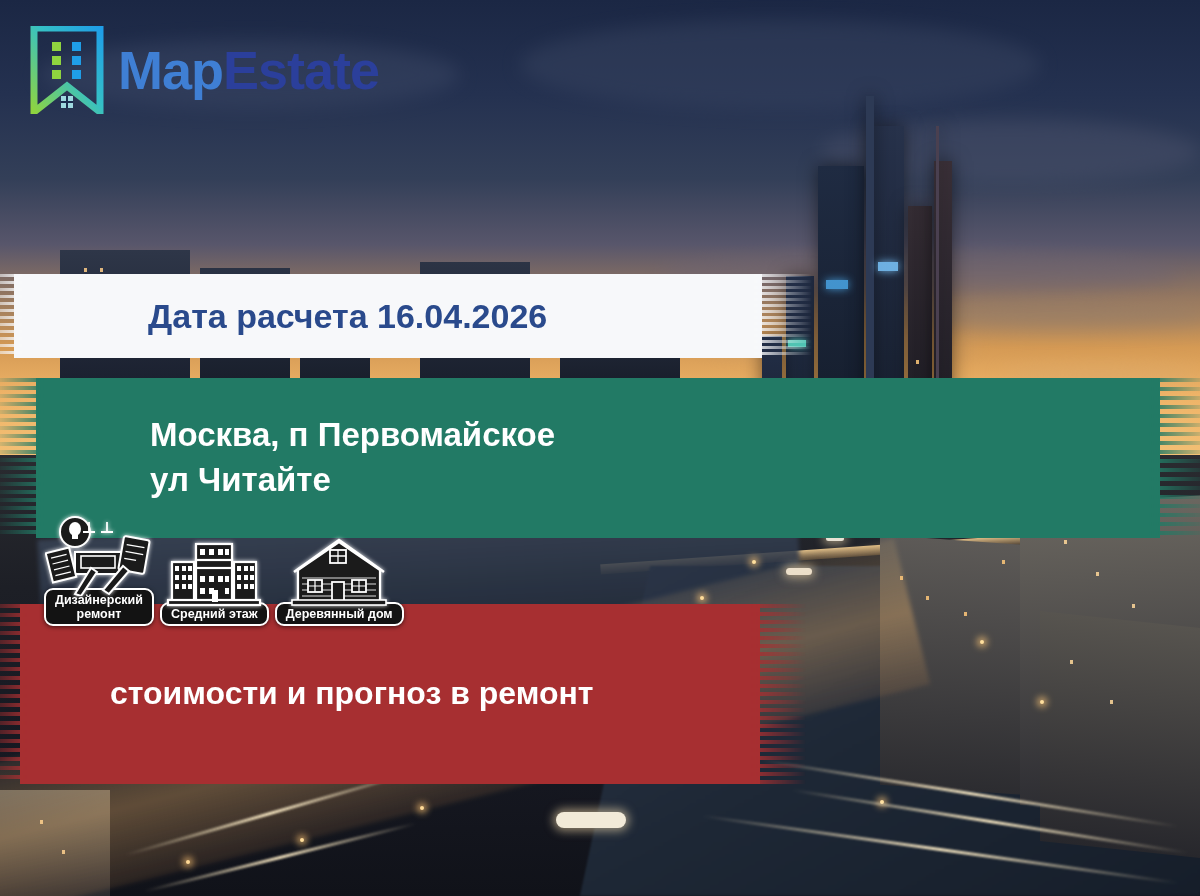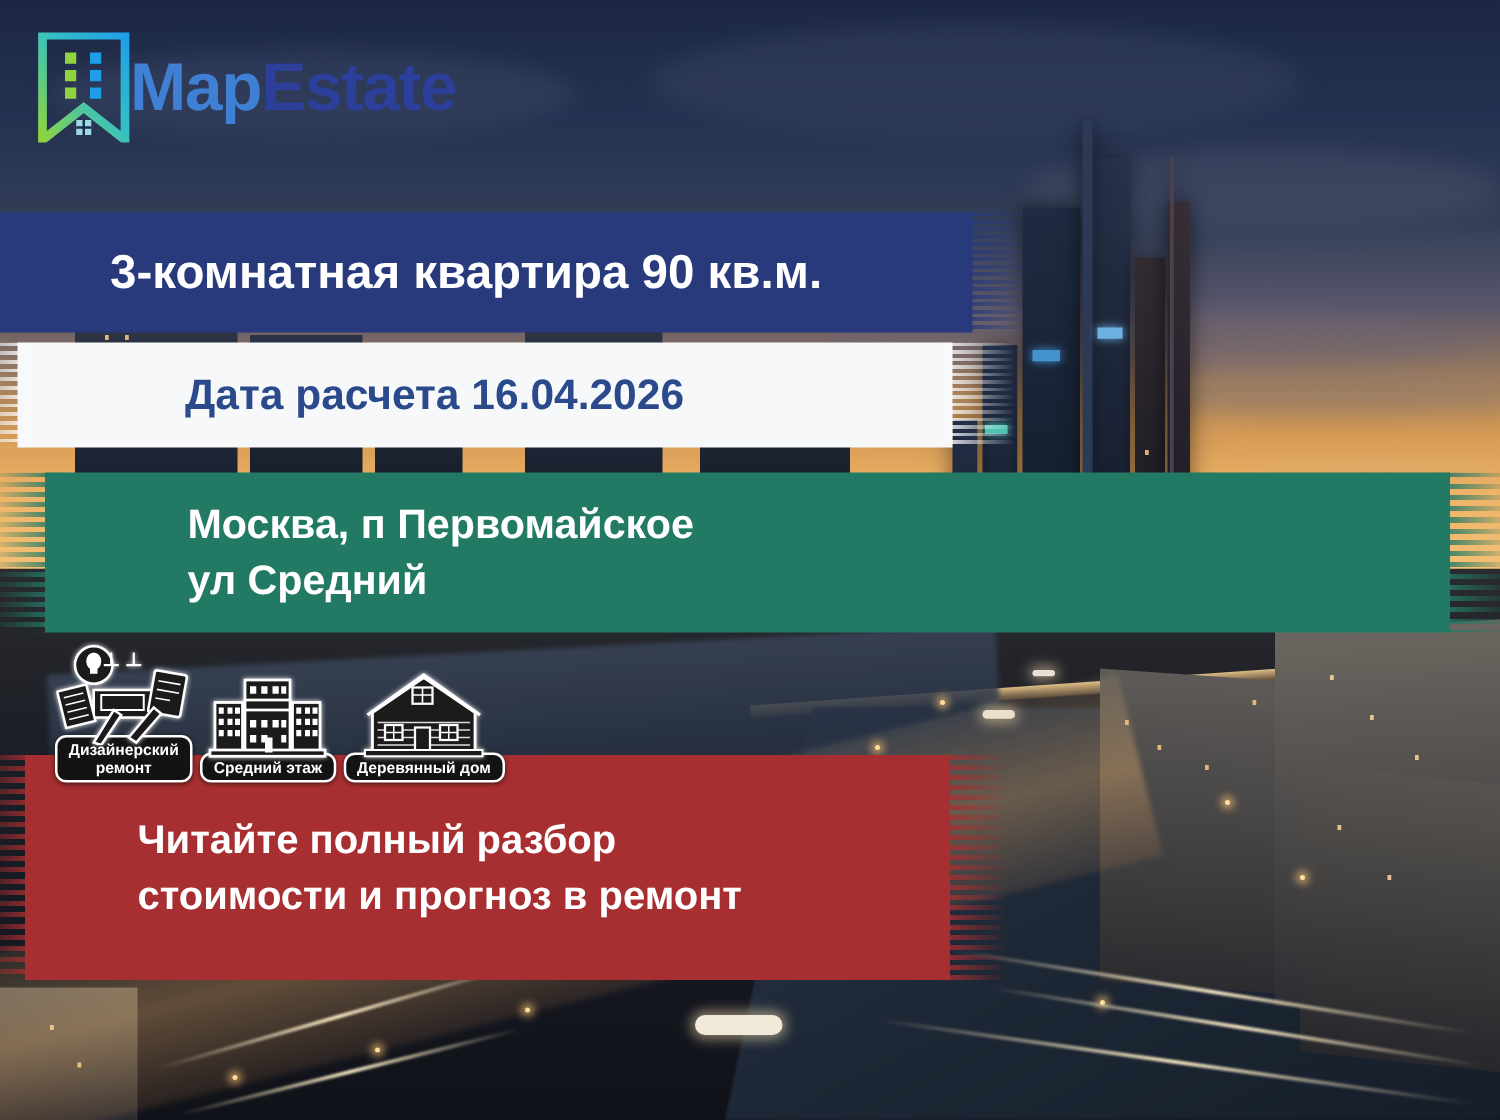--- a/index.html
+++ b/index.html
@@ -67,21 +67,21 @@
          background:#ffdf9e; box-shadow:0 0 7px 3px rgba(255,200,120,.75); }
   .bridge{
     position:absolute; left:600px; top:548px; width:470px; height:10px;
     background:linear-gradient(to bottom,rgba(255,215,150,.85),rgba(160,120,70,.35));
     transform:rotate(-4deg); filter:blur(.6px);
   }
   .boat{ position:absolute; width:26px; height:7px; border-radius:4px;
          background:#e9e2d4; box-shadow:0 0 10px 3px rgba(255,230,180,.55); }
 
   
-  .logo{ position:absolute; left:30px; top:26px; display:flex; align-items:center; z-index:6; }
+  .logo{ position:absolute; left:30px; top:26px; display:flex; align-items:center; gap:14px; z-index:6; }
   .logo-mark{ width:74px; height:88px; }
   .logo-text{ display:flex; flex-direction:column; line-height:1; }
   .logo-title{ font-size:54px; font-weight:700; letter-spacing:-1px; }
   .logo-title .map{ color:#3f7fd4; }
   .logo-title .estate{ color:#2b3f9b; }
   .logo-sub{
     margin-top:7px; font-size:15.5px; letter-spacing:2.2px;
     color:#4f9ede; font-weight:600;
   }
 
@@ -123,21 +123,21 @@
     right:-50px; width:62px;
     background:repeating-linear-gradient(to bottom,
       #f7f8fa 0px,#f7f8fa 3px, rgba(247,248,250,0) 3px, rgba(247,248,250,0) 6px);
     -webkit-mask-image:linear-gradient(to right,#000,rgba(0,0,0,0));
     mask-image:linear-gradient(to right,#000,rgba(0,0,0,0));
   }
   .t-date{ font-size:34px; font-weight:700; color:#2a4a8c; white-space:nowrap; }
 
   
   .band-addr{
-    left:36px; top:378px; width:1124px; height:128px;
+    left:36px; top:378px; width:1124px; height:160px;
     background:#227a65;
     padding-left:114px;
   }
   .band-addr .edge-l{
     left:-44px; width:56px;
     background:repeating-linear-gradient(to bottom,
       #227a65 0px,#227a65 4px, rgba(34,122,101,0) 4px, rgba(34,122,101,0) 8px);
     -webkit-mask-image:linear-gradient(to left,#000,rgba(0,0,0,0));
     mask-image:linear-gradient(to left,#000,rgba(0,0,0,0));
   }
@@ -300,42 +300,37 @@
       <rect x="31" y="70" width="12" height="12" fill="#9fd9e0"></rect>
       <path d="M37 70 V82 M31 76 H43" stroke="#1b2d4f" stroke-width="2"></path>
     </svg>
     <div class="logo-text">
       <div class="logo-title">
         <span class="map">Map</span><span class="estate">Estate</span>
       </div>
     </div>
   </div>
 
-  <div class="band band-title">
-    <div class="edge edge-r"></div>
-    <div class="t-title">3-комнатная квартира 90 кв.м.</div>
-  </div>
 
   <div class="band band-date">
     <div class="edge edge-l"></div>
     <div class="edge edge-r"></div>
     <div class="t-date">Дата расчета 16.04.2026</div>
   </div>
 
   <div class="band band-addr">
     <div class="edge edge-l"></div>
     <div class="edge edge-r"></div>
     <div class="t-addr">Москва, п Первомайское</div>
-    <div class="t-addr">ул Средний</div>
+    <div class="t-addr">ул Читайте</div>
   </div>
 
   <div class="band band-cta">
     <div class="edge edge-l"></div>
     <div class="edge edge-r"></div>
-    <div class="t-cta">Читайте полный разбор</div>
     <div class="t-cta">стоимости и прогноз в ремонт</div>
   </div>
 
   <div class="badges">
 
     <div class="badge">
       <svg class="badge-art" width="108" height="80" viewBox="0 0 108 80">
         <circle cx="30" cy="16" r="15" fill="#1b1b1b" stroke="#ffffff" stroke-width="2"></circle>
         <g fill="#ffffff">
           <ellipse cx="30" cy="13" rx="6" ry="7"></ellipse>

